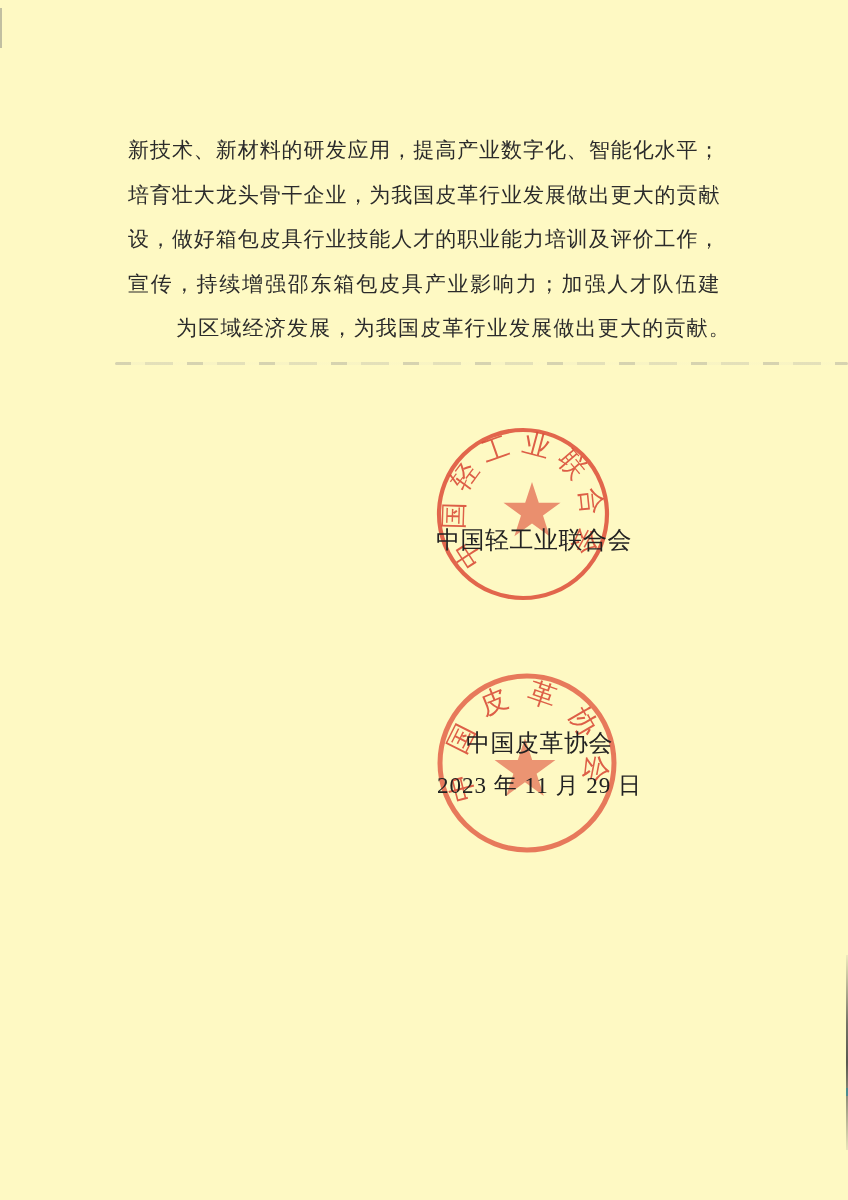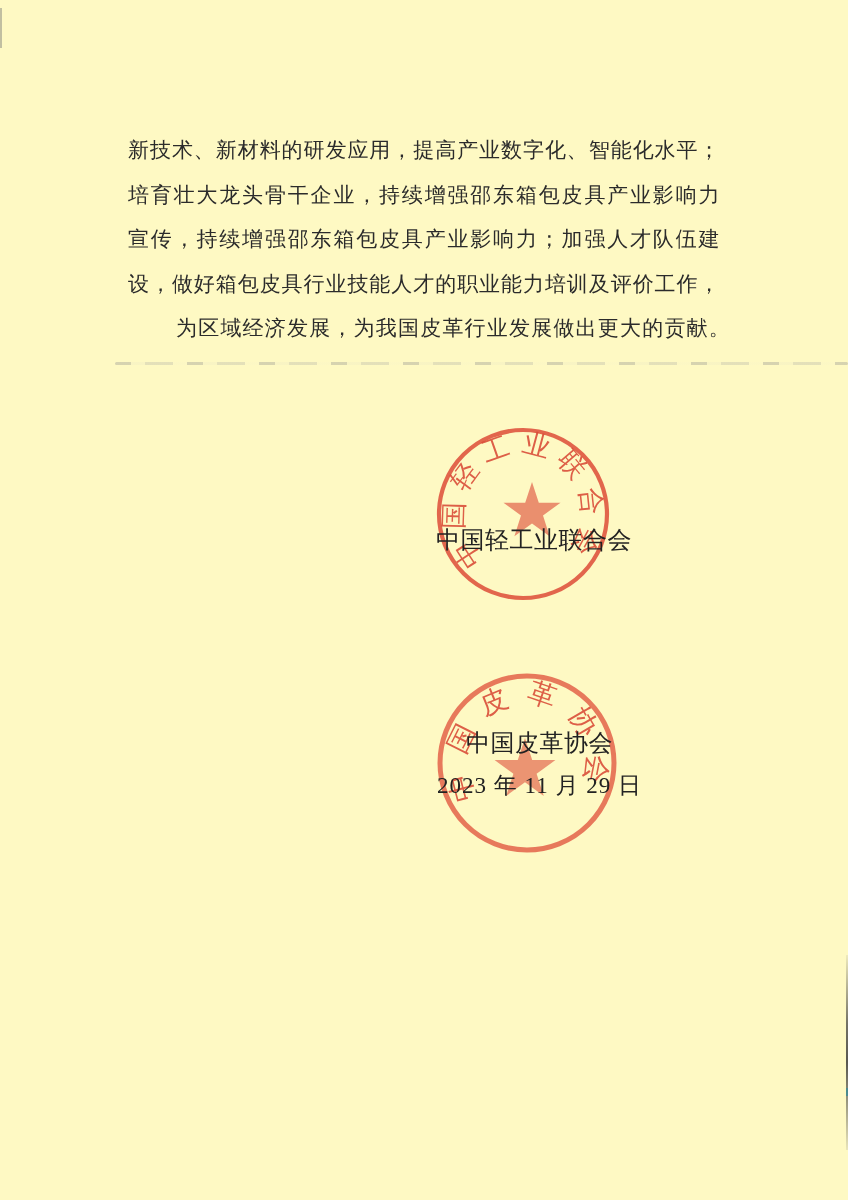--- a/index.html
+++ b/index.html
@@ -118,23 +118,23 @@
 </style>
 </head>
 <body>
 
 <div id="page">
 
   <div id="artifact-left-edge"></div>
 
   <div id="body-paragraph">
     <div class="paragraph-line">新技术、新材料的研发应用，提高产业数字化、智能化水平；</div>
-    <div class="paragraph-line">培育壮大龙头骨干企业，持续增强邵东箱包皮具产业影响力</div>
+    <div class="paragraph-line">培育壮大龙头骨干企业，为我国皮革行业发展做出更大的贡献</div>
+    <div class="paragraph-line">设，做好箱包皮具行业技能人才的职业能力培训及评价工作，</div>
     <div class="paragraph-line">宣传，持续增强邵东箱包皮具产业影响力；加强人才队伍建</div>
-    <div class="paragraph-line">设，做好箱包皮具行业技能人才的职业能力培训及评价工作，</div>
     <div class="paragraph-line last-line">为区域经济发展，为我国皮革行业发展做出更大的贡献。</div>
   </div>
 
   <div id="artifact-smudge"></div>
 
   <svg id="seal-1" class="seal" width="176" height="176" viewBox="0 0 176 176">
     <circle cx="88" cy="89" r="84" fill="none" stroke="#dc4632" stroke-width="4.2" opacity="0.82"></circle>
     <polygon points="97,57 103.8,77.7 125.5,77.7 108,90.5 114.6,111.3 97,98.5 79.4,111.3 86,90.5 68.5,77.7 90.2,77.7" fill="#e2654d" opacity="0.72"></polygon>
     <path id="seal1-arc" d="M 49.4 134 A 60 60 0 1 1 126.6 134" fill="none"></path>
     <text class="seal-arc-text" font-size="27" letter-spacing="9">

